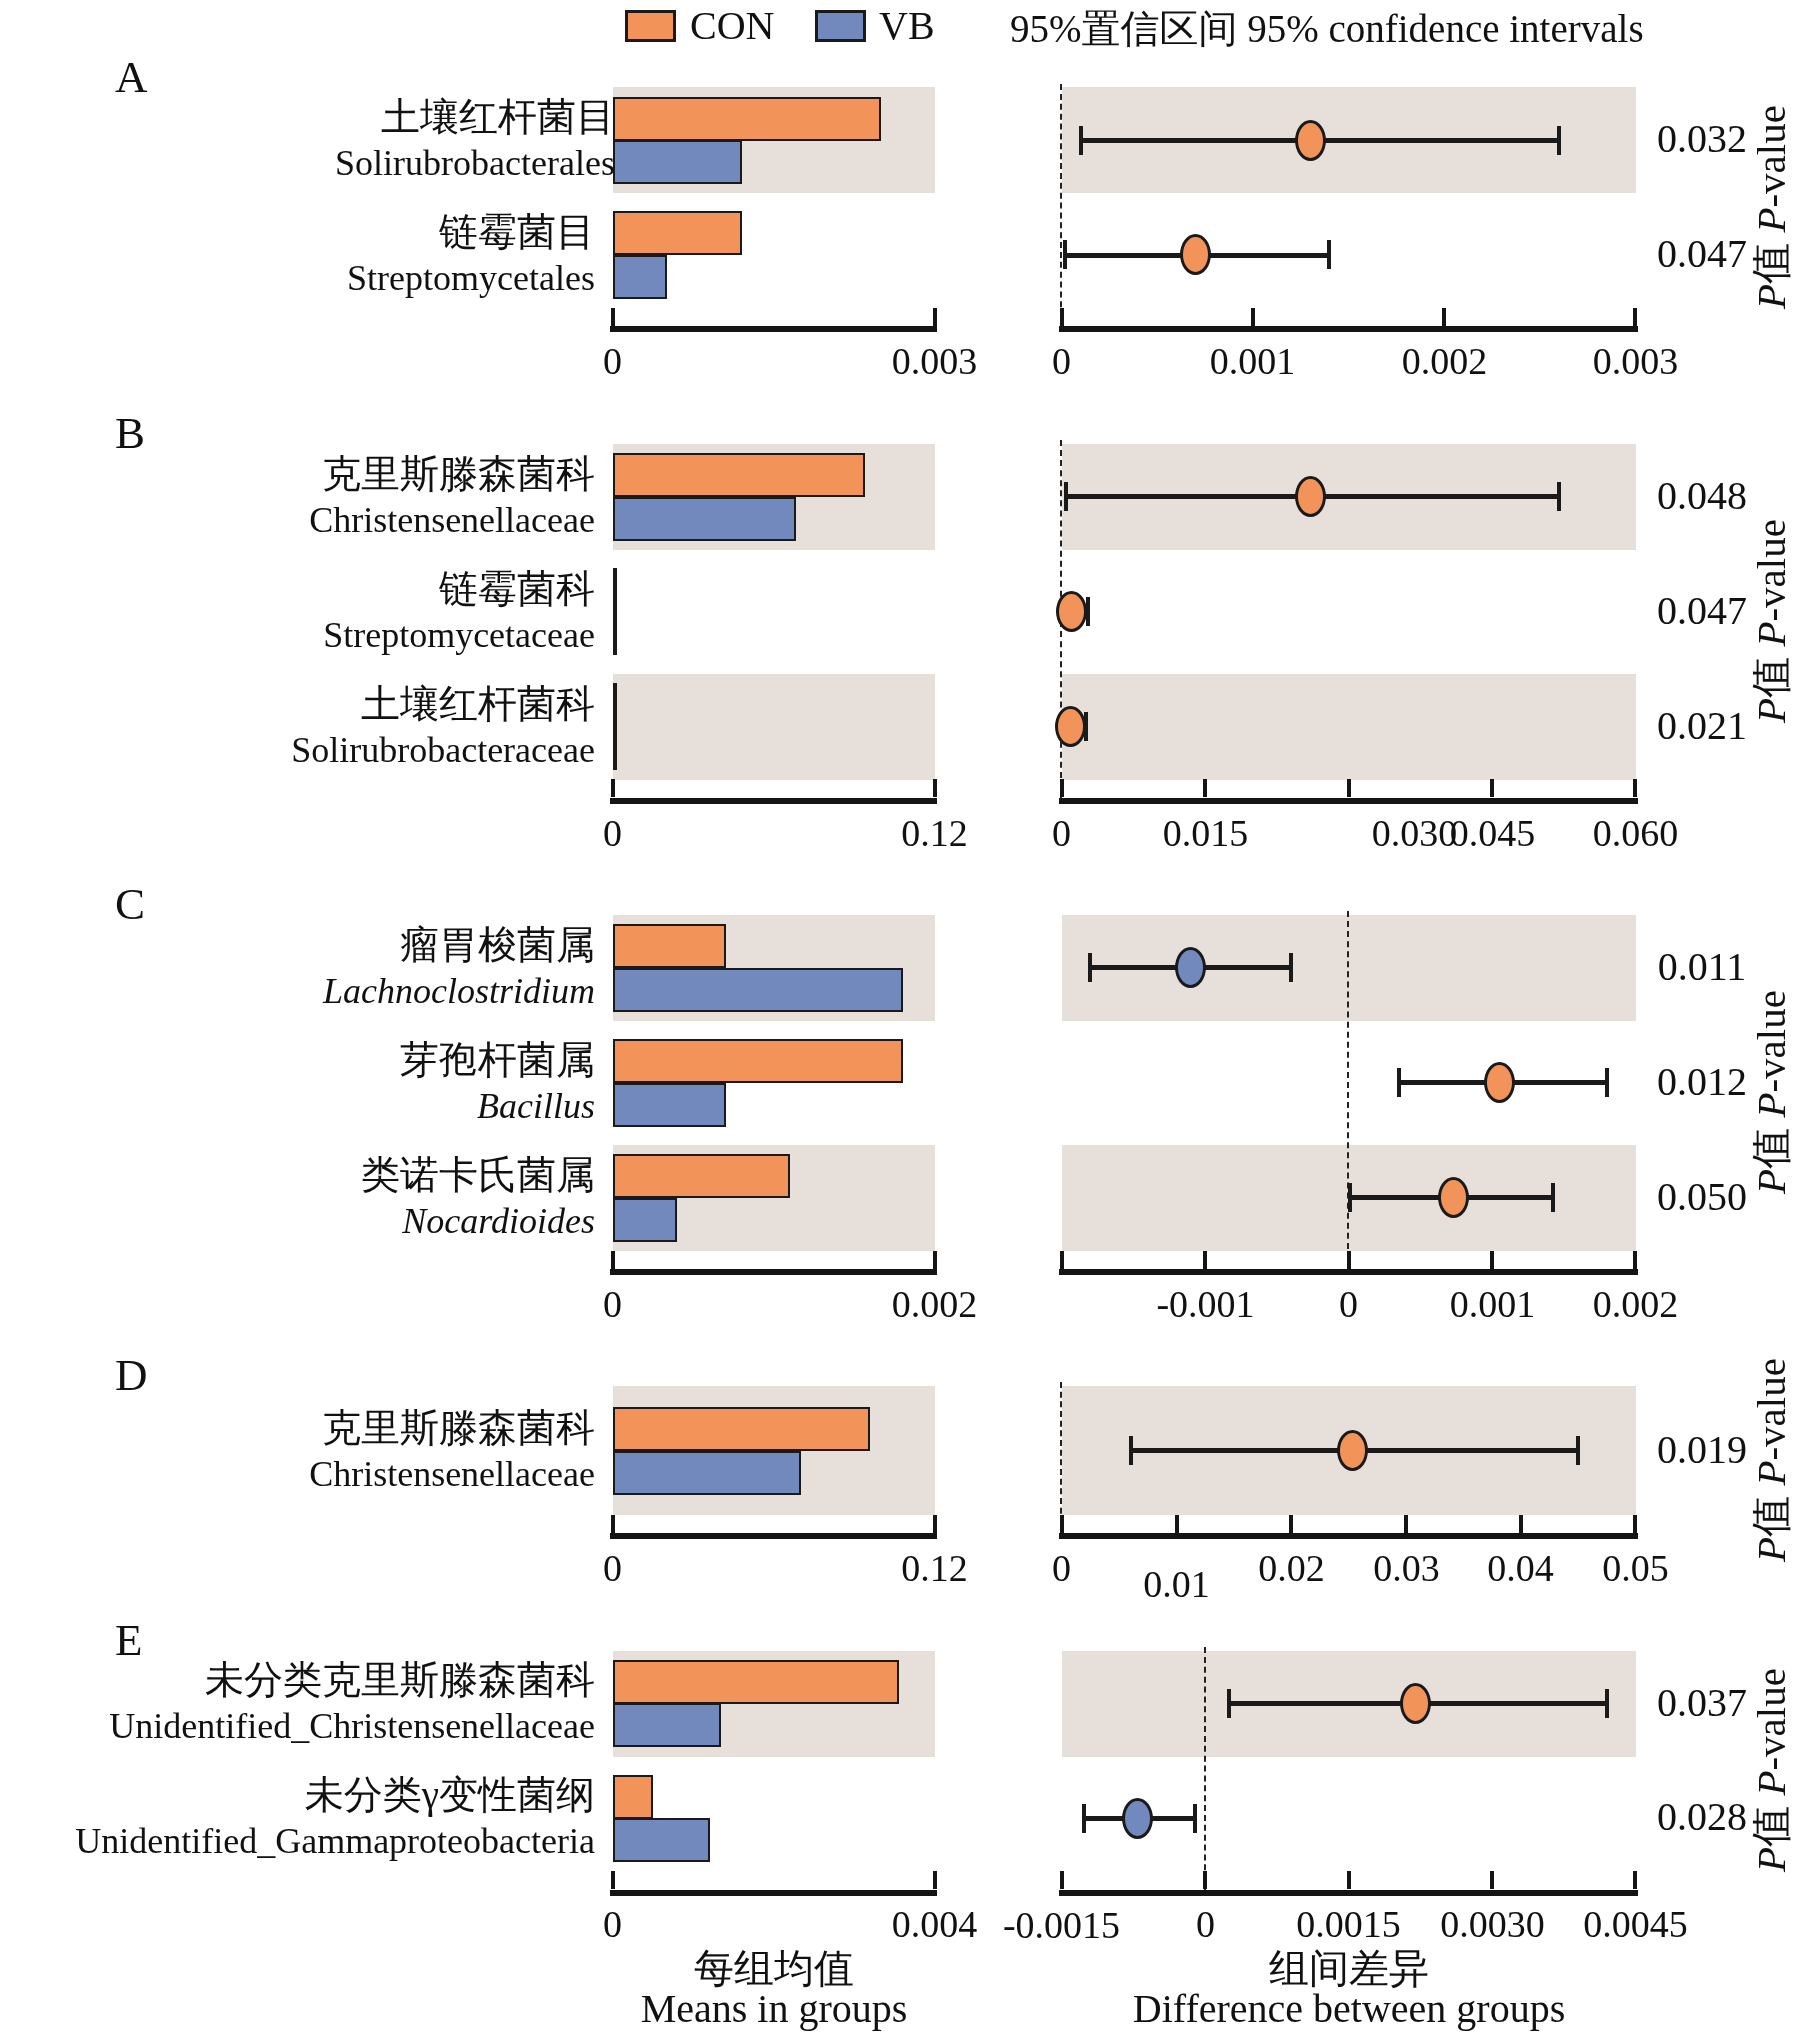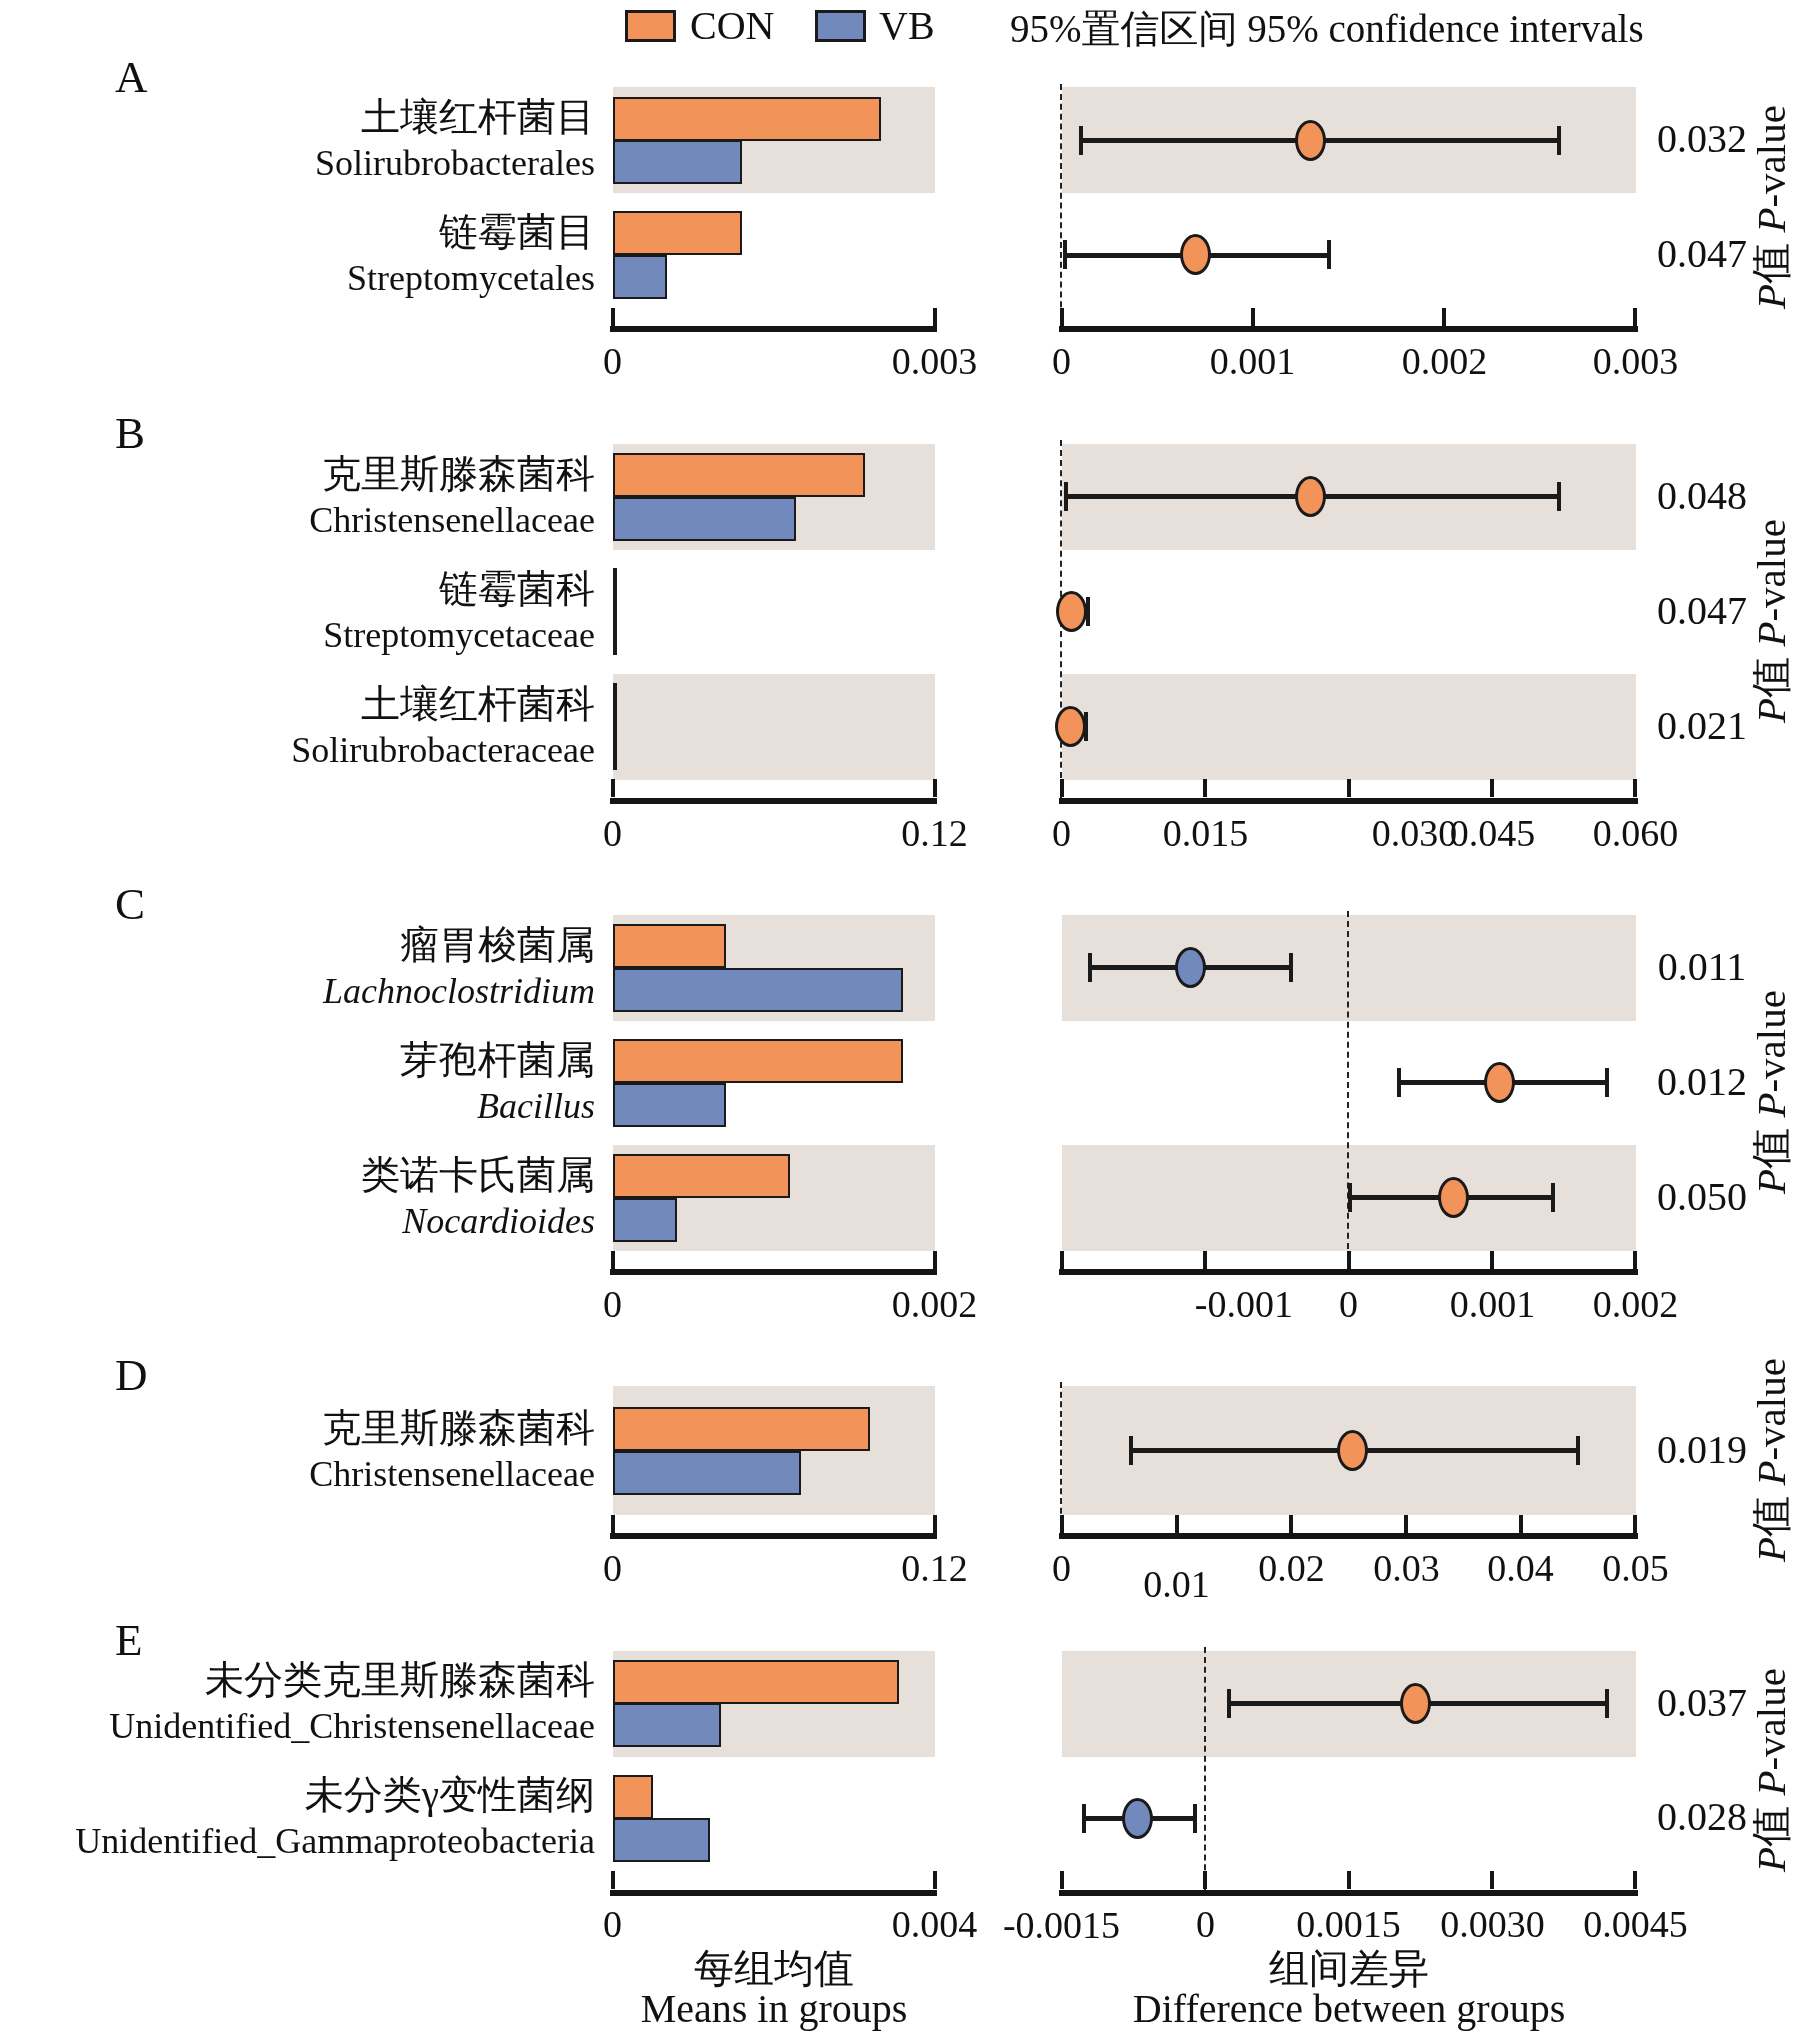--- a/index.html
+++ b/index.html
@@ -49,21 +49,21 @@
   <span class="lg lg-ci">95%置信区间 95% confidence intervals</span>
 
   <div class="ft ft-means-zh">每组均值</div>
   <div class="ft ft-means-en">Means in groups</div>
   <div class="ft ft-diff-zh">组间差异</div>
   <div class="ft ft-diff-en">Difference between groups</div>
 <div class="letter" style="left: 115px; top: 51px;">A</div>
     <div class="dash" style="left: 1060px; top: 84px; height: 243px;"></div>
     <div class="band" style="left: 613px; top: 87px; width: 322px; height: 106px;"></div>
     <div class="band" style="left: 1062px; top: 87px; width: 574px; height: 106px;"></div>
-    <div class="rowlabel" style="left: 0px; top: 93px; width: 595px;">
+    <div class="rowlabel" style="left: 0px; top: 93px; width: 595px; padding-left: 20px;">
       <div class="zh">土壤红杆菌目</div>
       <div class="en">Solirubrobacterales</div>
     </div>
     <div class="bar bar-con" style="left: 613px; top: 97px; width: 268px; height: 44px;"></div>
     <div class="bar bar-vb" style="left: 613px; top: 140px; width: 129px; height: 44px;"></div>
     <div class="ciline" style="left: 1081px; top: 138px; width: 478px;"></div>
     <div class="cicap" style="left: 1079px; top: 126px;"></div>
     <div class="cicap" style="left: 1557px; top: 126px;"></div>
     <div class="marker" style="left: 1295px; top: 120px; background: rgb(242, 148, 90);"></div>
     <div class="pv" style="left: 1642px; top: 115px;">0.032</div>
@@ -204,21 +204,21 @@
     <div class="axline" style="left: 1059px; top: 1269px; width: 579px;"></div>
     <div class="tick" style="left: 611px; top: 1251px;"></div>
     <div class="tick" style="left: 933px; top: 1251px;"></div>
     <div class="tick" style="left: 611px; top: 1251px;"></div>
     <div class="ticklabel" style="left: 525px; top: 1282px;">0</div>
     <div class="tick" style="left: 933px; top: 1251px;"></div>
     <div class="ticklabel" style="left: 847px; top: 1282px;">0.002</div>
     <div class="tick" style="left: 1060px; top: 1251px;"></div>
     <div class="tick" style="left: 1633px; top: 1251px;"></div>
     <div class="tick" style="left: 1203px; top: 1251px;"></div>
-    <div class="ticklabel" style="left: 1118px; top: 1282px; text-align: right;">-0.001</div>
+    <div class="ticklabel" style="left: 1118px; top: 1282px;">-0.001</div>
     <div class="tick" style="left: 1347px; top: 1251px;"></div>
     <div class="ticklabel" style="left: 1261px; top: 1282px;">0</div>
     <div class="tick" style="left: 1490px; top: 1251px;"></div>
     <div class="ticklabel" style="left: 1405px; top: 1282px;">0.001</div>
     <div class="tick" style="left: 1633px; top: 1251px;"></div>
     <div class="ticklabel" style="left: 1548px; top: 1282px;">0.002</div>
     <div class="rotwrap" style="left: 1771px; top: 1092px;">
       <span class="rot"><span class="it">P</span>值 <span class="it">P</span>-value</span>
     </div>
     <div class="letter" style="left: 115px; top: 1349px;">D</div>

